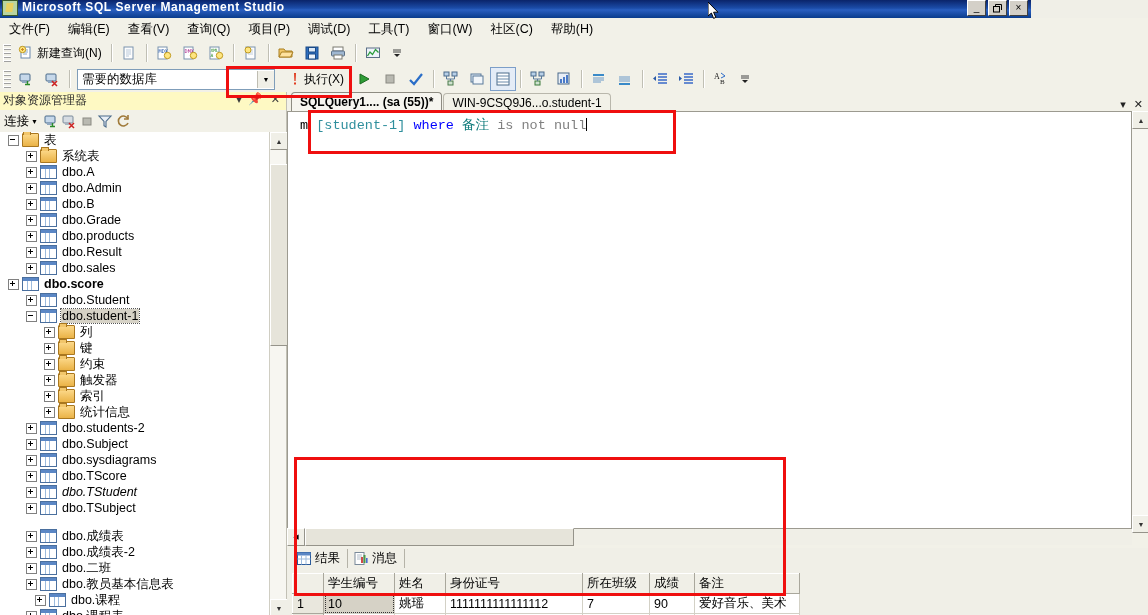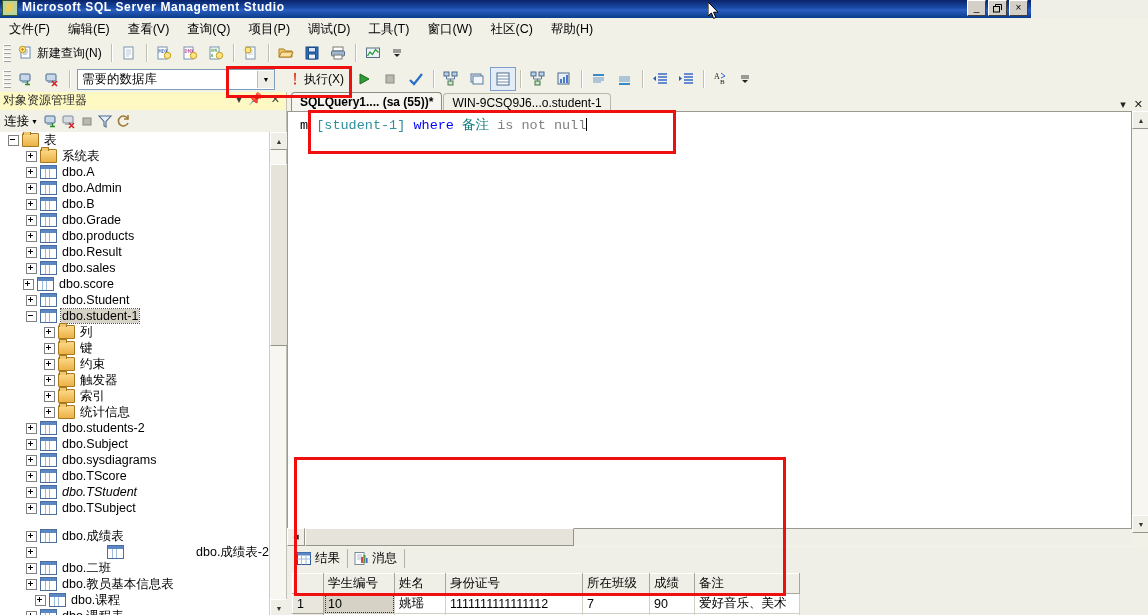--- a/index.html
+++ b/index.html
@@ -626,21 +626,21 @@
           <div class="node" style="padding-left: 26px;">
             <span class="exp plus"></span>
             <span class="tblico"></span>
             <span class="lbl">dbo.Result</span>
           </div>
           <div class="node" style="padding-left: 26px;">
             <span class="exp plus"></span>
             <span class="tblico"></span>
             <span class="lbl">dbo.sales</span>
           </div>
-          <div class="node" style="padding-left: 23px;">
+          <div class="node" style="padding-left: 8px; font-weight: bold;">
             <span class="exp plus"></span>
             <span class="tblico"></span>
             <span class="lbl">dbo.score</span>
           </div>
           <div class="node" style="padding-left: 26px;">
             <span class="exp plus"></span>
             <span class="tblico"></span>
             <span class="lbl">dbo.Student</span>
           </div>
           <div class="node sel" style="padding-left: 26px;">
@@ -706,21 +706,21 @@
           <div class="node" style="padding-left: 26px;">
             <span class="exp plus"></span>
             <span class="tblico"></span>
             <span class="lbl">dbo.TSubject</span>
           </div>
           <div class="node" style="padding-left: 26px; margin-top: 12px;">
             <span class="exp plus"></span>
             <span class="tblico"></span>
             <span class="lbl">dbo.成绩表</span>
           </div>
-          <div class="node" style="padding-left: 26px; justify-content: space-between;">
+          <div class="node" style="padding-left: 26px;">
             <span class="exp plus"></span>
             <span class="tblico"></span>
             <span class="lbl">dbo.成绩表-2</span>
           </div>
           <div class="node" style="padding-left: 26px;">
             <span class="exp plus"></span>
             <span class="tblico"></span>
             <span class="lbl">dbo.二班</span>
           </div>
           <div class="node" style="padding-left: 26px;">

